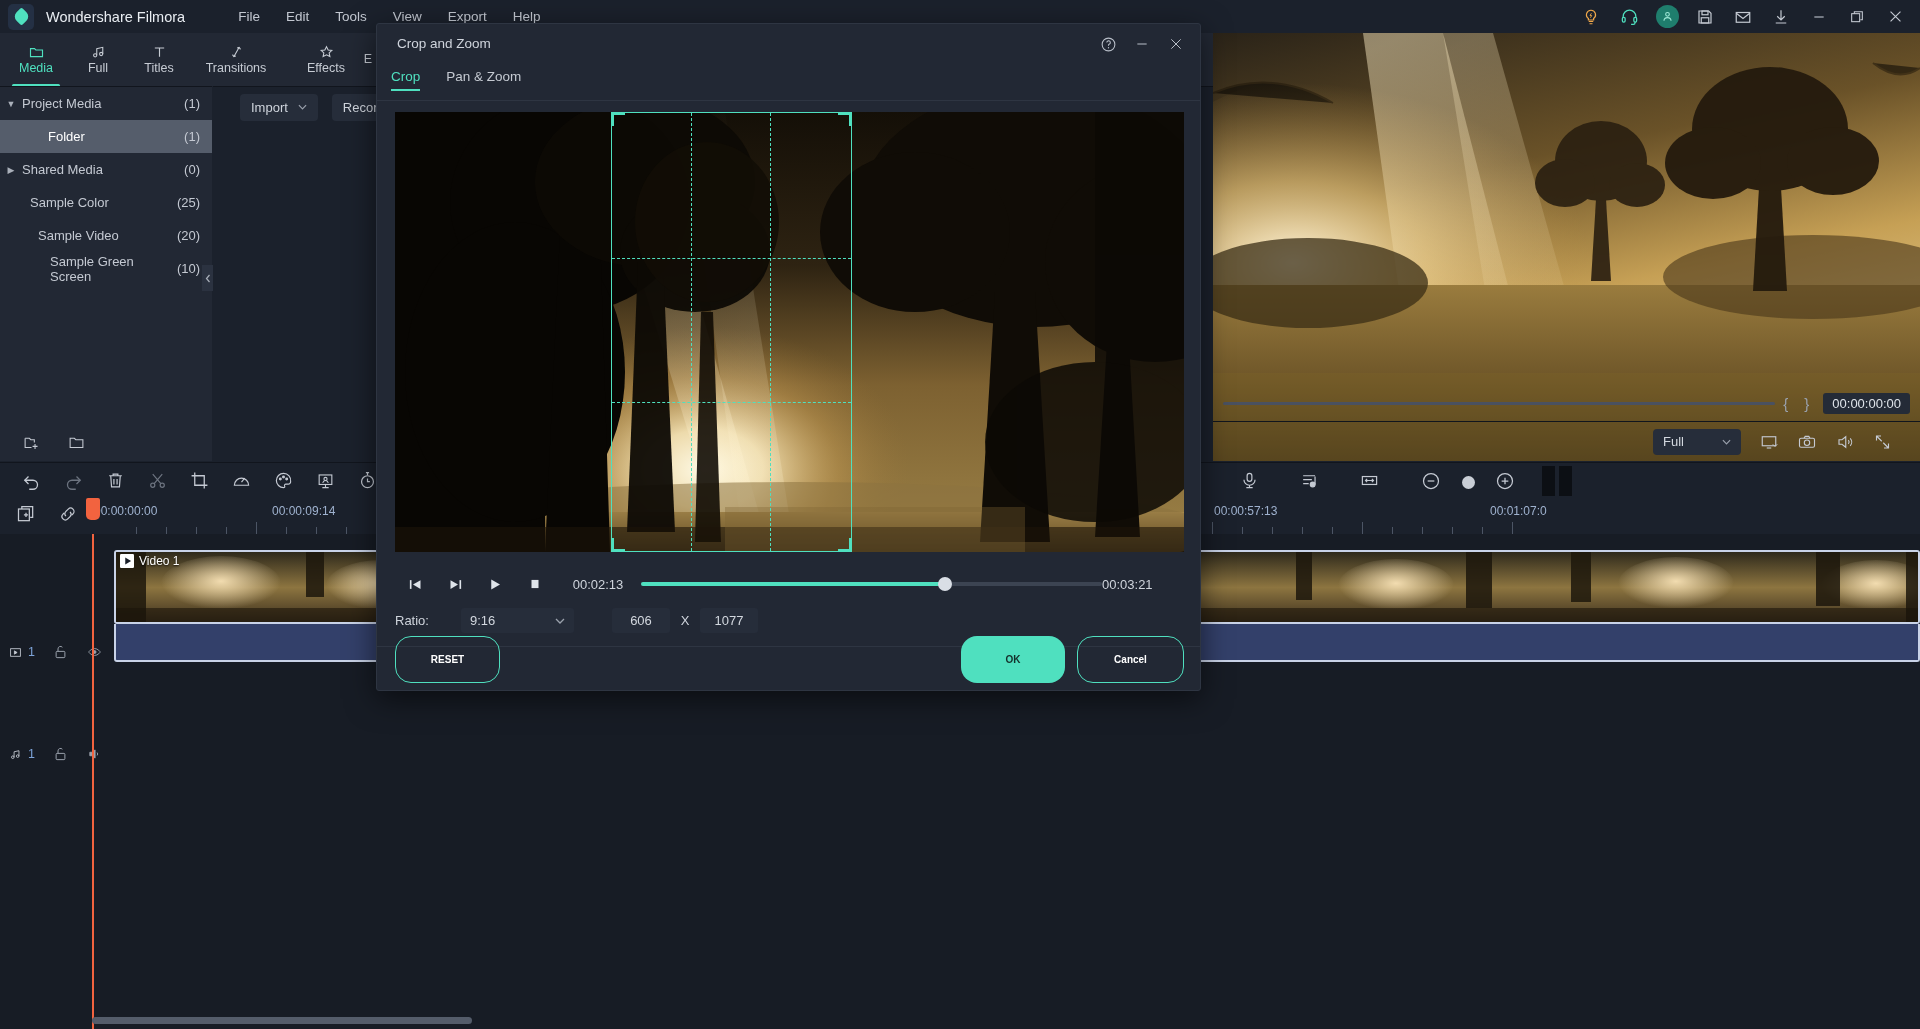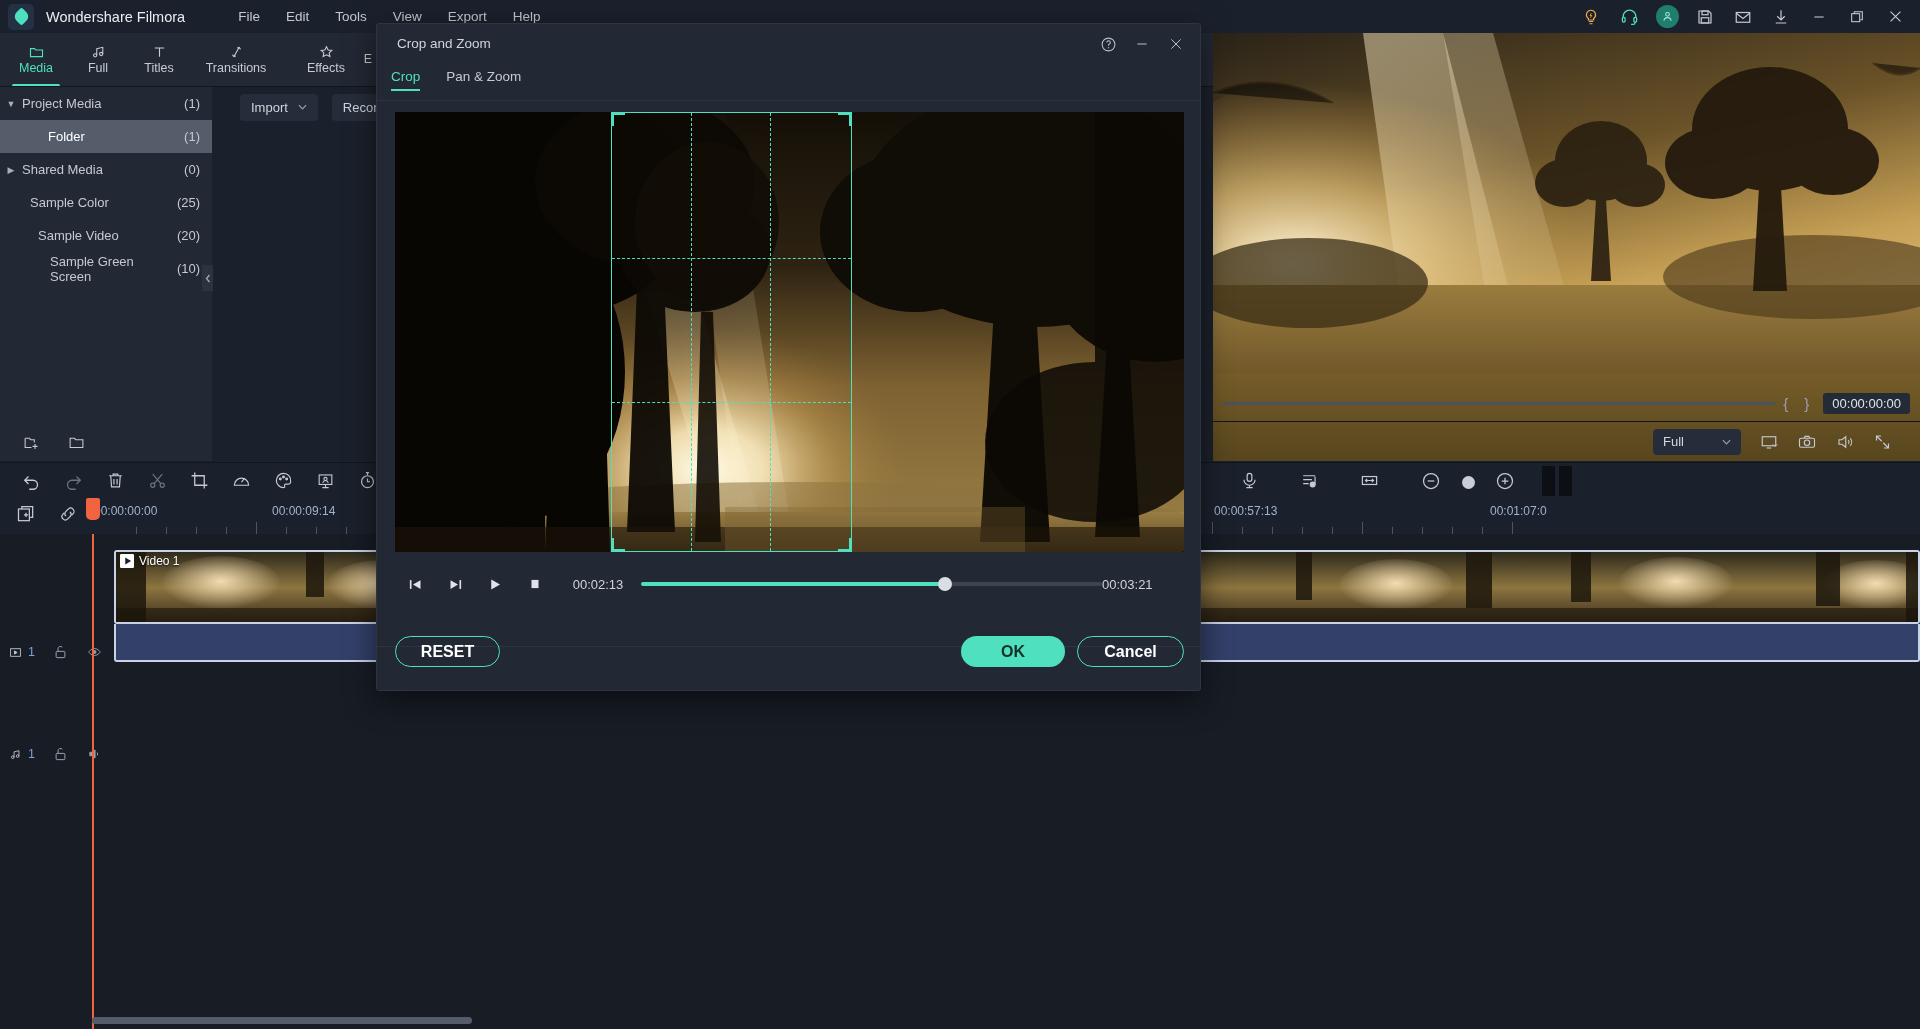--- a/index.html
+++ b/index.html
@@ -259,22 +259,22 @@
   }
   .r-num {
     width: 58px; height: 25px; background: #262d3a; border-radius: 3px;
     display: flex; align-items: center; justify-content: center;
     font-size: 13px; color: #d3d8df;
   }
   .r-x { width: 30px; text-align: center; font-size: 13px; color: #cfd4dc; }
 
   .dlg-footsep { position: absolute; left: 0; right: 0; top: 622px; height: 1px; background: #2e3542; }
   .btn {
-    position: absolute; height: 31px; border-radius: 16px; display: flex;
-    align-items: center; justify-content: center; font-size: 16px; font-weight: bold;
+    position: absolute; height: 47px; border-radius: 16px; display: flex;
+    align-items: center; justify-content: center; font-size: 10px; font-weight: bold;
     cursor: default;
   }
   .btn-reset { left: 18px; top: 612px; width: 105px; border: 1.5px solid #4fe0bf; color: #fff; }
   .btn-ok { left: 584px; top: 612px; width: 104px; background: #4fe0bf; color: #14302b; }
   .btn-cancel { left: 700px; top: 612px; width: 107px; border: 1.5px solid #4fe0bf; color: #fff; }
 
   svg { display: block; }
 </style>
 </head>
 <body>
@@ -957,20 +957,33 @@
           </svg>
       </span>
       <span class="pb-time">00:02:13</span>
       <span class="pb-track">
         <span class="pf"></span>
           <span class="pk"></span>
       </span>
       <span class="pb-time" style="width:82px;text-align:left">00:03:21</span>
     </div>
 
+    <div class="dlg-ratiorow">
+      <span class="r-lbl">Ratio:</span>
+      <span class="r-sel">
+        <span>9:16</span>
+        <svg width="10" height="6" viewBox="0 0 10 6" fill="none" stroke="#9aa1ac" stroke-width="1.3">
+            <path d="M1 1l4 4 4-4"></path>
+          </svg>
+      </span>
+      <span style="width:38px"></span>
+      <span class="r-num">606</span>
+      <span class="r-x">X</span>
+      <span class="r-num">1077</span>
+    </div>
 
     <div class="dlg-footsep"></div>
 
     <div class="btn btn-reset">RESET</div>
     <div class="btn btn-ok">OK</div>
     <div class="btn btn-cancel">Cancel</div>
   </div>
 
 </div>
 

